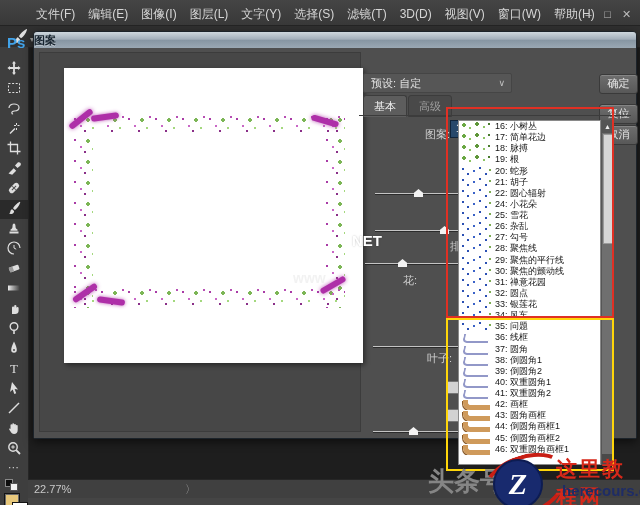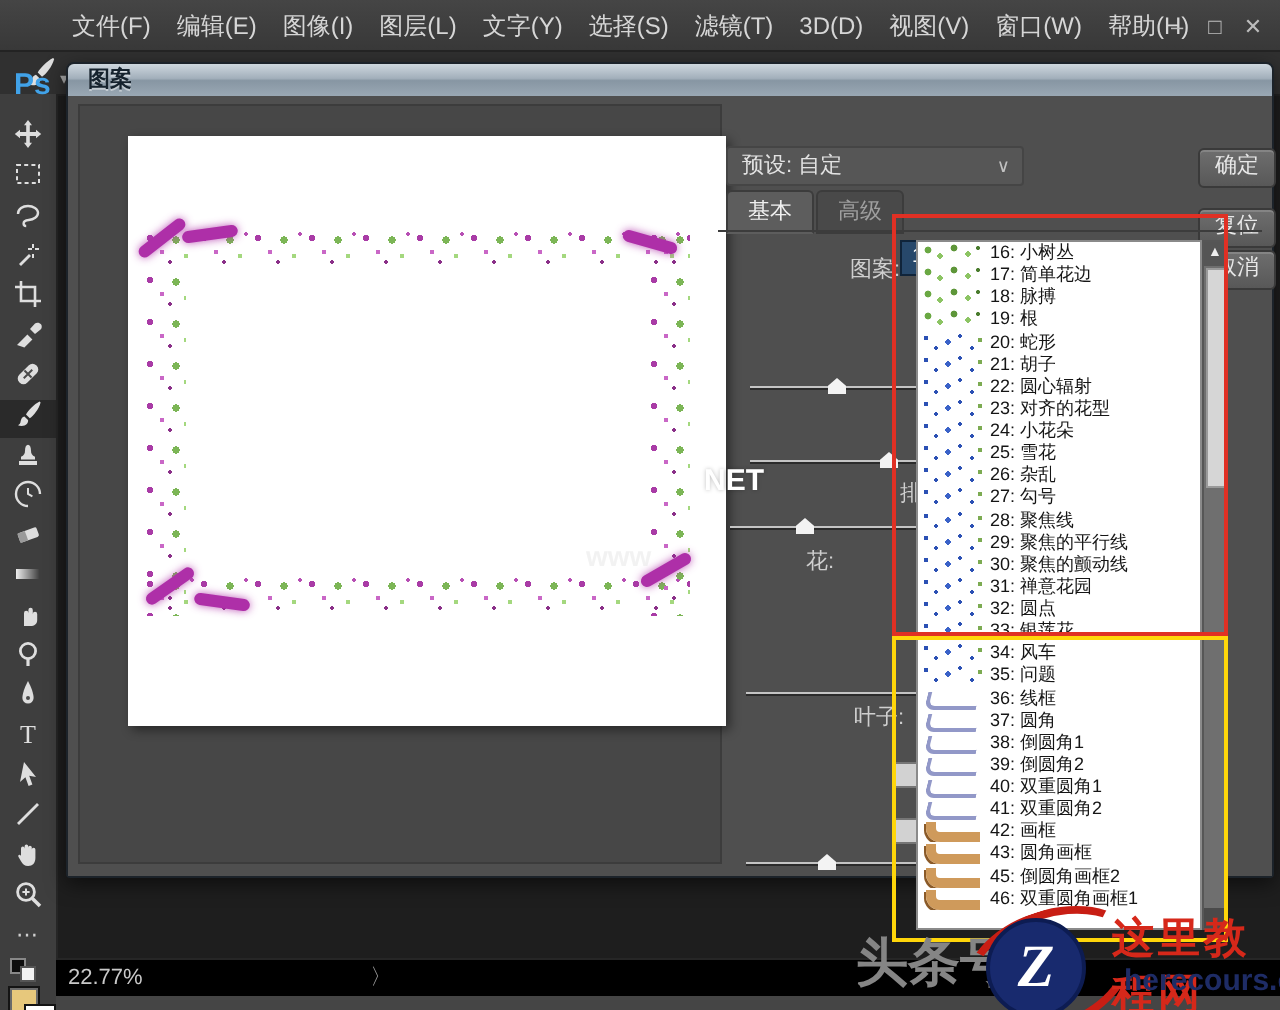--- a/index.html
+++ b/index.html
@@ -24,35 +24,35 @@
            border-right:1px solid #262626;z-index:2;}
   .tool{position:absolute;left:0;width:28px;height:19px;display:flex;align-items:center;justify-content:center;}
   .tool.active{background:#2a2a2a;}
   .tb-ellipsis{position:absolute;left:0;width:28px;text-align:center;color:#cfcfcf;font-size:11px;letter-spacing:1px;}
   .mini-swatch-b{position:absolute;left:5px;width:6px;height:6px;background:#0d0d0d;border:1px solid #888;}
   .mini-swatch-w{position:absolute;left:10px;width:6px;height:6px;background:#f2f2f2;border:1px solid #555;}
   .fg-swatch{position:absolute;left:4px;width:14px;height:14px;border:1px solid #141414;box-shadow:0 0 0 1px #6a6a6a inset;}
   .bg-swatch{position:absolute;left:12px;width:14px;height:14px;background:#fff;border:1px solid #141414;}
   
   .pasteboard{position:absolute;left:28px;top:47px;width:612px;height:458px;background:#1e1e1e;}
-  .statusbar{position:absolute;left:28px;top:479px;width:612px;height:19px;background:#000000;
+  .statusbar{position:absolute;left:28px;top:479px;width:612px;height:19px;background:#404040;
              border-top:1px solid #262626;color:#c9c9c9;font-size:11px;line-height:19px;z-index:3;}
   .statusbar .zoomv{position:absolute;left:6px;}
   .statusbar .docv{position:absolute;left:62px;}
   .statusbar .sb-arrow{position:absolute;left:157px;color:#9a9a9a;}
   .statusfoot{position:absolute;left:28px;top:498px;width:612px;height:7px;background:#454545;z-index:3;}
   
   .dialog{position:absolute;left:33px;top:31px;width:602px;height:406px;z-index:3;
           border:1px solid #1c232a;border-radius:4px 4px 2px 2px;background:#4f4f4f;
           box-shadow:0 3px 10px rgba(0,0,0,.55);}
   .dlg-title{position:absolute;left:0;top:0;width:100%;height:16px;border-radius:3px 3px 0 0;
              background:linear-gradient(#ced7de 0%,#a2afbb 45%,#8796a3 52%,#9aa8b4 100%);
              font-size:11px;font-weight:bold;color:#16232e;line-height:16px;
              text-shadow:0 1px 0 rgba(255,255,255,.45);}
-  .dlg-title span{margin-left:10px;}
+  .dlg-title span{}
   .dlg-body{position:absolute;left:0;top:16px;width:100%;height:390px;background:#4f4f4f;}
   .preview-pane{position:absolute;left:5px;top:4px;width:320px;height:378px;background:#474747;
                 border:1px solid #3c3c3c;}
   .canvas{position:absolute;left:24px;top:15px;width:299px;height:295px;background:#ffffff;
           box-shadow:2px 2px 5px rgba(0,0,0,.45);}
   
   .ring{position:absolute;left:7px;top:46px;width:274px;height:194px;}
   .edge{position:absolute;background-size:27px 21px;background-image:
     radial-gradient(circle 2.5px at 4px 5px,#a93ba6 62%,transparent 63%),
     radial-gradient(circle 2px at 10px 12px,#c967c6 62%,transparent 63%),
@@ -389,24 +389,20 @@
       <div class="prow">
         <span class="thumb dots"></span>
         <span class="ptxt">21: 胡子</span>
       </div>
       <div class="prow">
         <span class="thumb dots"></span>
         <span class="ptxt">22: 圆心辐射</span>
       </div>
       <div class="prow">
         <span class="thumb dots"></span>
-        <span class="ptxt">23: 对齐的花型</span>
-      </div>
-      <div class="prow">
-        <span class="thumb dots"></span>
         <span class="ptxt">24: 小花朵</span>
       </div>
       <div class="prow">
         <span class="thumb dots"></span>
         <span class="ptxt">25: 雪花</span>
       </div>
       <div class="prow">
         <span class="thumb dots"></span>
         <span class="ptxt">26: 杂乱</span>
       </div>
@@ -486,20 +482,26 @@
         <span class="thumb tan">
           <i></i>
         </span>
         <span class="ptxt">42: 画框</span>
       </div>
       <div class="prow">
         <span class="thumb tan">
           <i></i>
         </span>
         <span class="ptxt">43: 圆角画框</span>
+      </div>
+      <div class="prow">
+        <span class="thumb tan">
+          <i></i>
+        </span>
+        <span class="ptxt">44: 倒圆角画框1</span>
       </div>
       <div class="prow">
         <span class="thumb tan">
           <i></i>
         </span>
         <span class="ptxt">45: 倒圆角画框2</span>
       </div>
       <div class="prow">
         <span class="thumb tan">
           <i></i>

